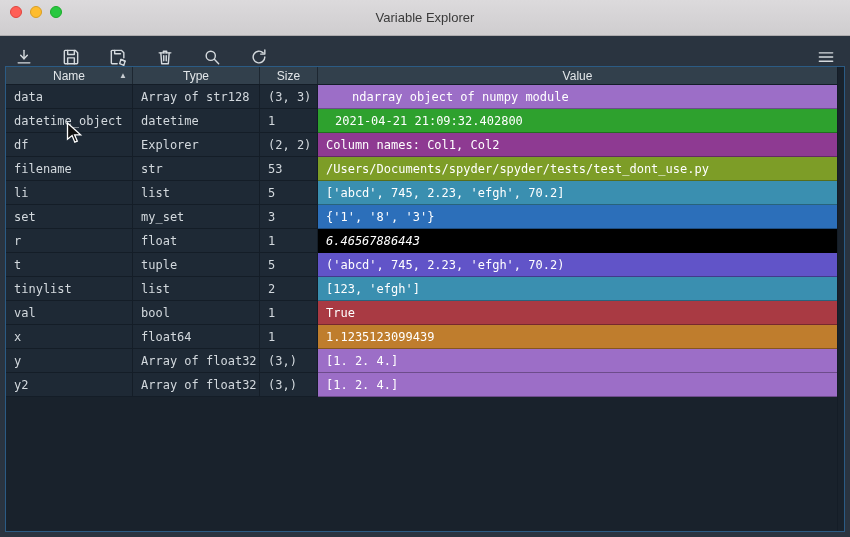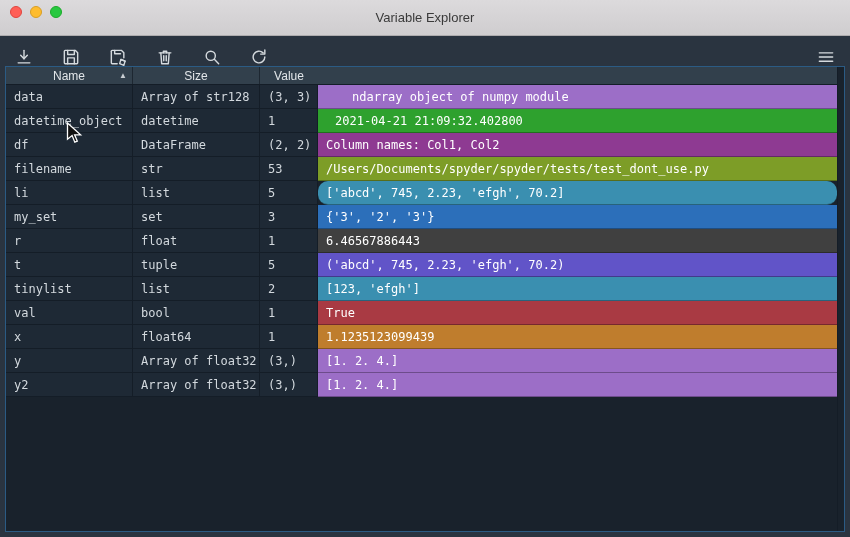--- a/index.html
+++ b/index.html
@@ -165,71 +165,72 @@
     </svg>
   </button>
 </div>
 
 <div class="table-area">
   <div class="thead">
     <div class="th">
       <span>Name</span>
       <span class="sort-arrow">▲</span>
     </div>
+    <div class="th">Type</div>
     <div class="th">Size</div>
     <div class="th">Value</div>
   </div>
   <div class="tbody">
   <div class="tr">
     <div class="td">data</div>
     <div class="td">Array of str128</div>
     <div class="td">(3, 3)</div>
     <div class="td td-value" style="background: rgb(156, 110, 199); padding-left: 34px;">ndarray object of numpy module</div>
   </div>
 
   <div class="tr">
     <div class="td">datetime_object</div>
     <div class="td">datetime</div>
     <div class="td">1</div>
     <div class="td td-value" style="background: rgb(46, 161, 46); padding-left: 17px;">2021-04-21 21:09:32.402800</div>
   </div>
 
   <div class="tr">
     <div class="td">df</div>
-    <div class="td">DataFrame</div>
+    <div class="td">Explorer</div>
     <div class="td">(2, 2)</div>
     <div class="td td-value" style="background: rgb(142, 58, 146);">Column names: Col1, Col2</div>
   </div>
 
   <div class="tr">
     <div class="td">filename</div>
     <div class="td">str</div>
     <div class="td">53</div>
     <div class="td td-value" style="background: rgb(125, 157, 39);">/Users/Documents/spyder/spyder/tests/test_dont_use.py</div>
   </div>
 
   <div class="tr">
     <div class="td">li</div>
     <div class="td">list</div>
     <div class="td">5</div>
-    <div class="td td-value" style="background: rgb(58, 143, 176); border-radius: 10px;">['abcd', 745, 2.23, 'efgh', 70.2]</div>
-  </div>
-
-  <div class="tr">
+    <div class="td td-value" style="background: rgb(58, 143, 176);">['abcd', 745, 2.23, 'efgh', 70.2]</div>
+  </div>
+
+  <div class="tr">
+    <div class="td">set</div>
     <div class="td">my_set</div>
-    <div class="td">set</div>
     <div class="td">3</div>
-    <div class="td td-value" style="background: rgb(44, 111, 186);">{'3', '2', '3'}</div>
+    <div class="td td-value" style="background: rgb(44, 111, 186);">{'1', '8', '3'}</div>
   </div>
 
   <div class="tr">
     <div class="td">r</div>
     <div class="td">float</div>
     <div class="td">1</div>
-    <div class="td td-value" style="background: #404040;">6.46567886443</div>
+    <div class="td td-value" style="background: #000000; font-style: italic;">6.46567886443</div>
   </div>
 
   <div class="tr">
     <div class="td">t</div>
     <div class="td">tuple</div>
     <div class="td">5</div>
     <div class="td td-value" style="background: rgb(97, 84, 200);">('abcd', 745, 2.23, 'efgh', 70.2)</div>
   </div>
 
   <div class="tr">

